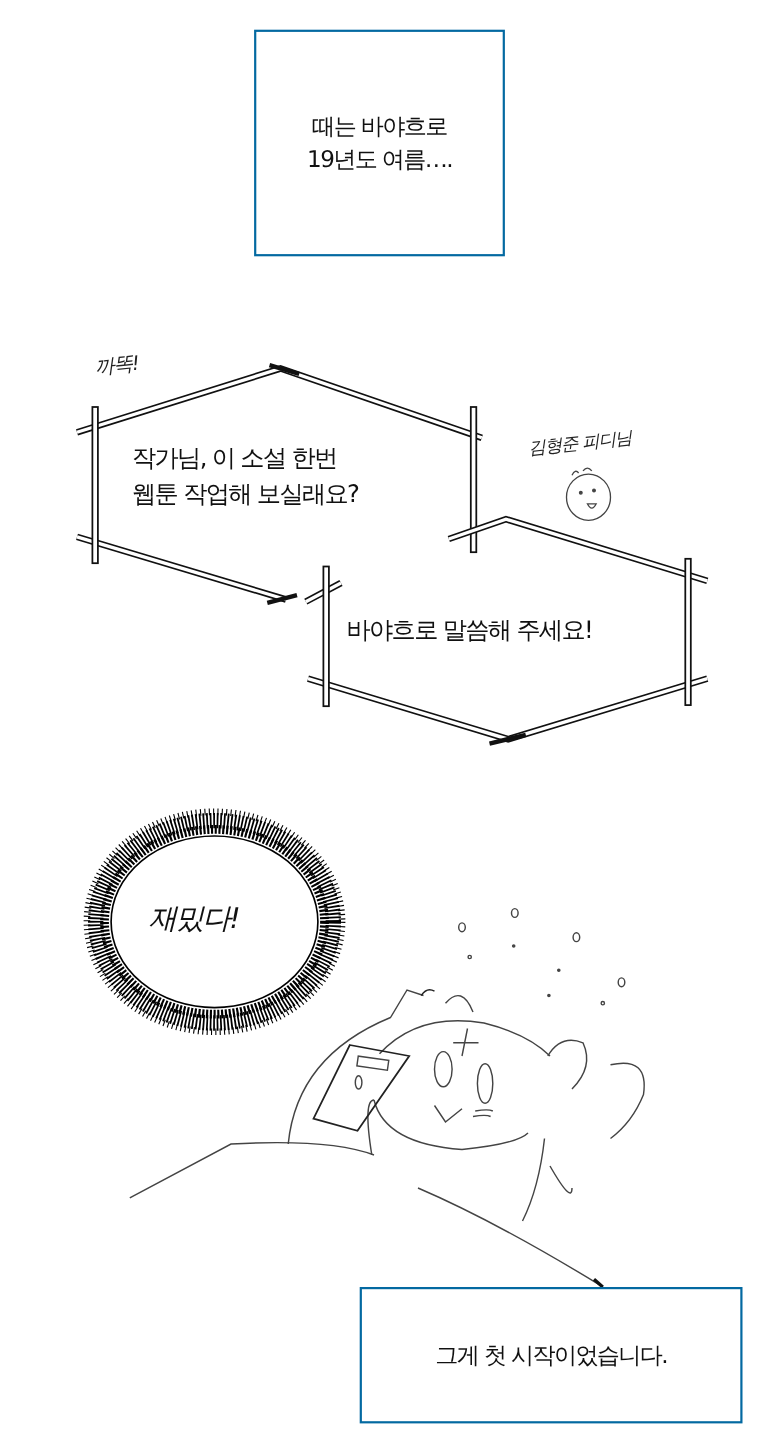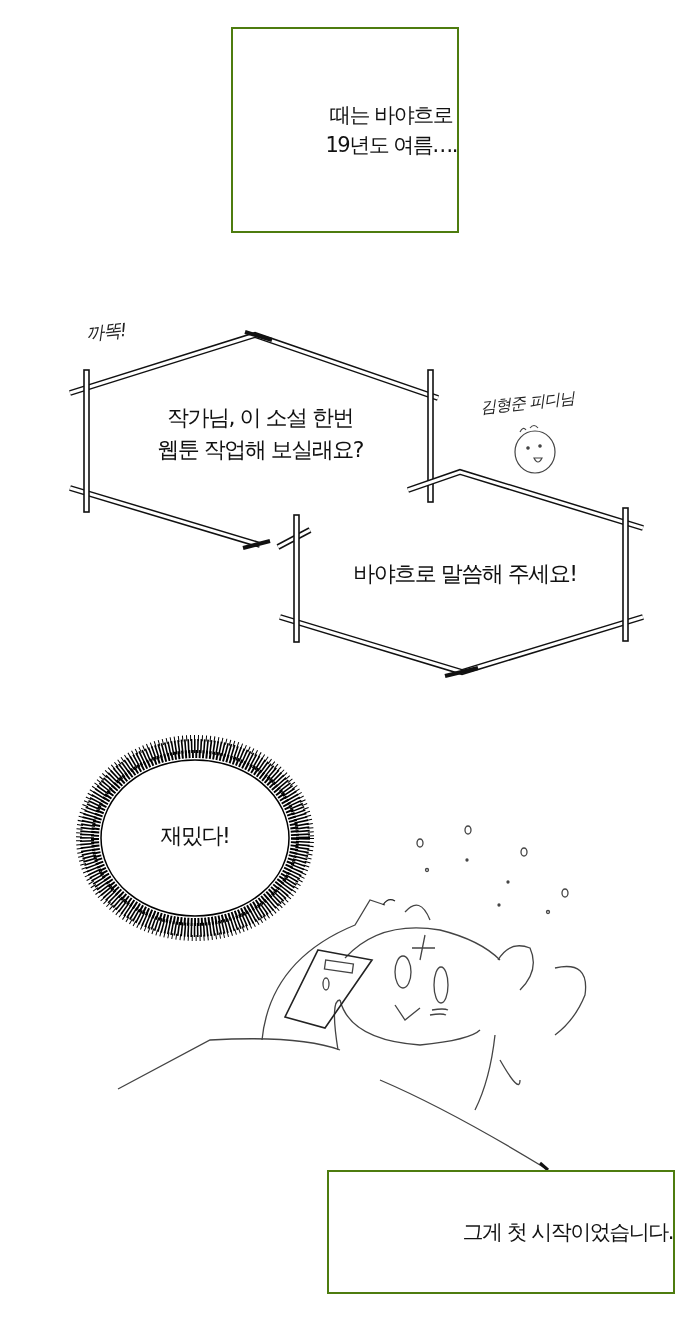--- a/index.html
+++ b/index.html
@@ -1,21 +1,21 @@
 <!DOCTYPE html>
 <html><head>
   <meta charset="utf-8">
   <style>
     html, body { margin:0; padding:0; background:#ffffff; }
     body { width:690px; height:1320px; position:relative; overflow:hidden;
            font-family:"DejaVu Sans", "Liberation Sans", sans-serif; color:#111; }
-    .caption-box { position:absolute; border:2px solid #4d7c0f; background:#fff;
-                   display:flex; align-items:center; justify-content:flex-end; box-sizing:border-box; }
+    .caption-box { position:absolute; border:2px solid #0369a1; background:#fff;
+                   display:flex; align-items:center; justify-content:center; box-sizing:border-box; }
     .caption-text { font-size:21px; line-height:30px; text-align:center; letter-spacing:-1.5px; color:#111; white-space:pre-line; }
-    .bubble-text { position:absolute; font-size:22px; line-height:32px; text-align:center; letter-spacing:-1.5px; color:#111; white-space:pre-line; }
+    .bubble-text { position:absolute; font-size:22px; line-height:32px; text-align:left; letter-spacing:-1.5px; color:#111; white-space:pre-line; }
     .hand { position:absolute; font-family:"DejaVu Sans", sans-serif; font-style:italic; color:#222; letter-spacing:-1px; }
     svg { position:absolute; left:0; top:0; }
   </style>
 </head>
 <body>
 
 <div class="caption-box" style="left:231px; top:27px; width:228px; height:206px;">
   <div class="caption-text">때는 바야흐로
 19년도 여름….</div>
 </div>
@@ -102,17 +102,17 @@
 
 <div class="hand" style="left:86px; top:320px; font-size:18px; transform:rotate(-6deg);">까똑!</div>
 
 <div class="bubble-text" style="left:120px; top:402px; width:280px;">작가님, 이 소설 한번
 웹툰 작업해 보실래요?</div>
 
 <div class="hand" style="left:480px; top:393px; font-size:16px; transform:rotate(-6deg);">김형준 피디님</div>
 
 <div class="bubble-text" style="left:315px; top:558px; width:300px;">바야흐로 말씀해 주세요!</div>
 
-<div class="bubble-text" style="left:135px; top:820px; width:120px; font-size:22px;">재밌다!</div>
+<div class="bubble-text" style="left:135px; top:820px; width:120px; font-size:26px;font-style:italic;">재밌다!</div>
 
 <div class="caption-box" style="left:327px; top:1170px; width:348px; height:124px;">
   <div class="caption-text">그게 첫 시작이었습니다.</div>
 </div>
 
 </body></html>

